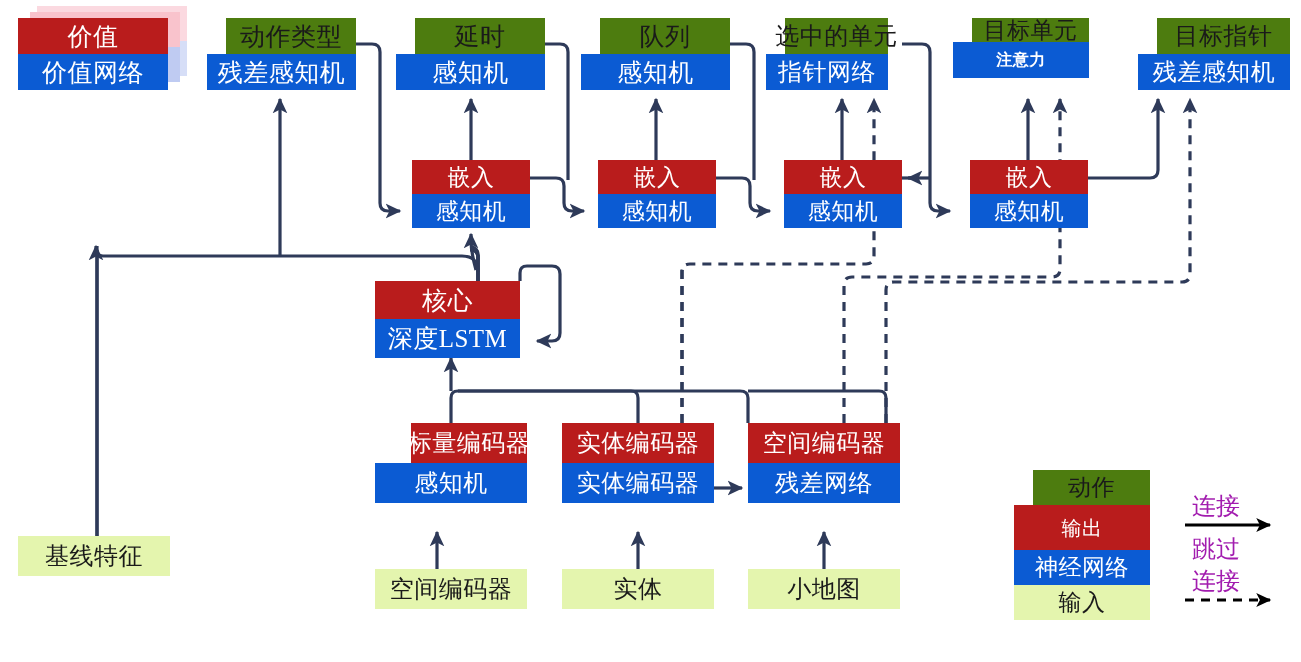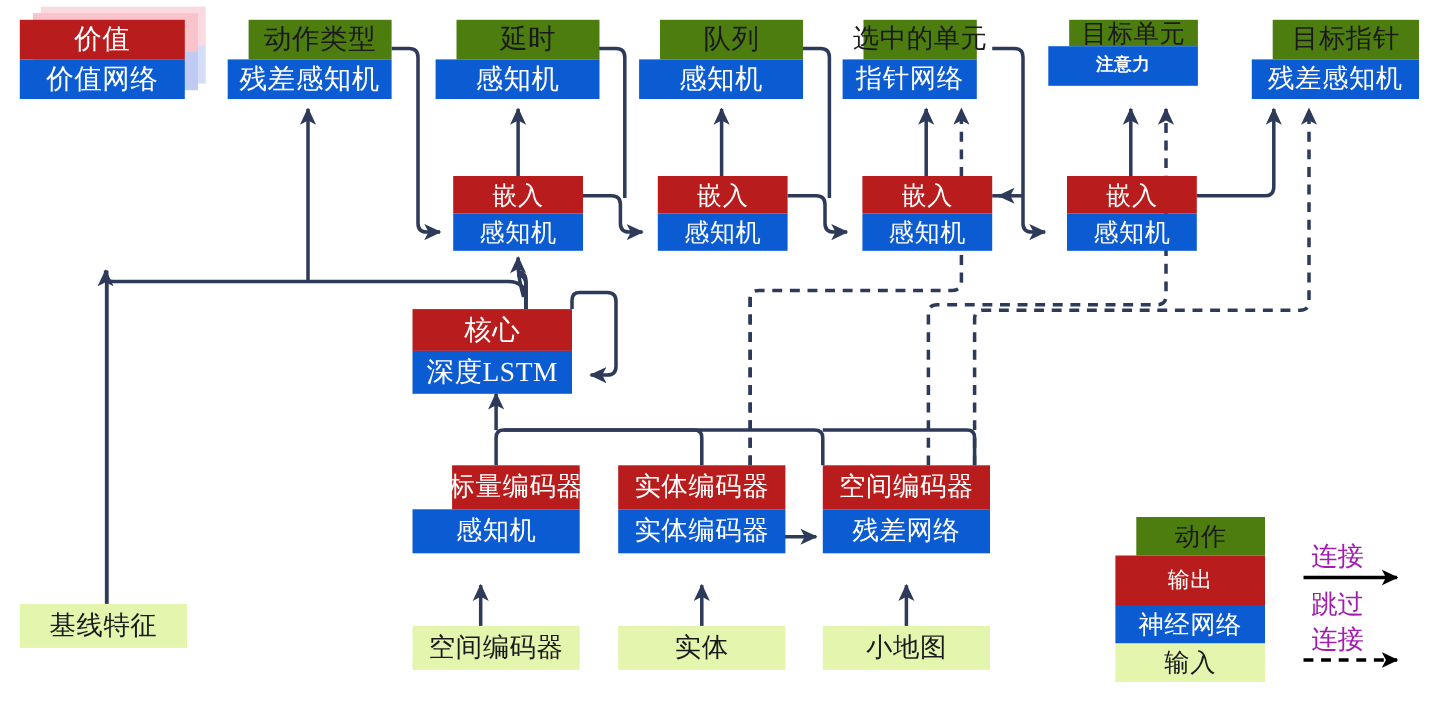--- a/index.html
+++ b/index.html
@@ -172,21 +172,21 @@
   </div>
   <div class="node" style="left:562px;top:423px;width:152px;height:80px;">
     <div class="cell out" style="height:40px;font-size:24px;">实体编码器</div>
     <div class="cell net" style="height:40px;font-size:24px;">实体编码器</div>
   </div>
   <div class="node" style="left:748px;top:423px;width:152px;height:80px;">
     <div class="cell out" style="height:40px;font-size:24px;">空间编码器</div>
     <div class="cell net" style="height:40px;font-size:24px;">残差网络</div>
   </div>
 
-  <div class="node" style="left:18px;top:549px;width:152px;height:40px;">
+  <div class="node" style="left:18px;top:536px;width:152px;height:40px;">
     <div class="cell inp" style="height:40px;font-size:24px;">基线特征</div>
   </div>
   <div class="node" style="left:375px;top:569px;width:152px;height:40px;">
     <div class="cell inp" style="height:40px;font-size:24px;">空间编码器</div>
   </div>
   <div class="node" style="left:562px;top:569px;width:152px;height:40px;">
     <div class="cell inp" style="height:40px;font-size:24px;">实体</div>
   </div>
   <div class="node" style="left:748px;top:569px;width:152px;height:40px;">
     <div class="cell inp" style="height:40px;font-size:24px;">小地图</div>

